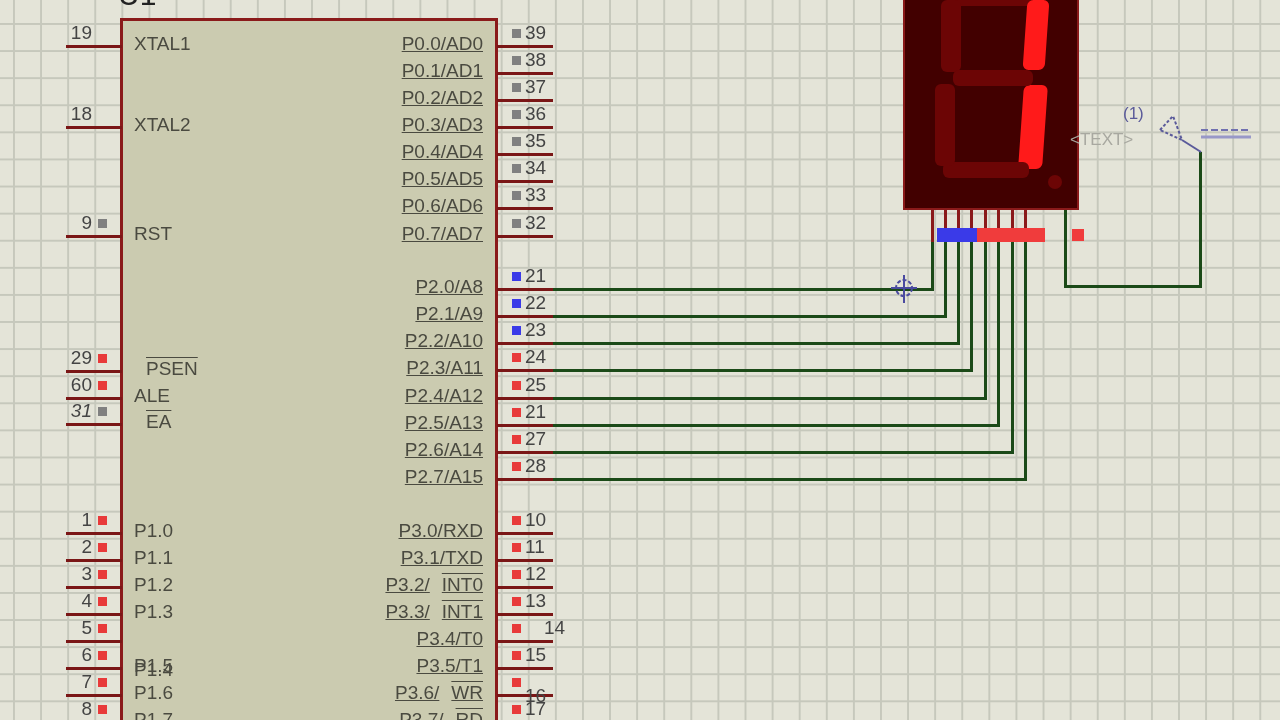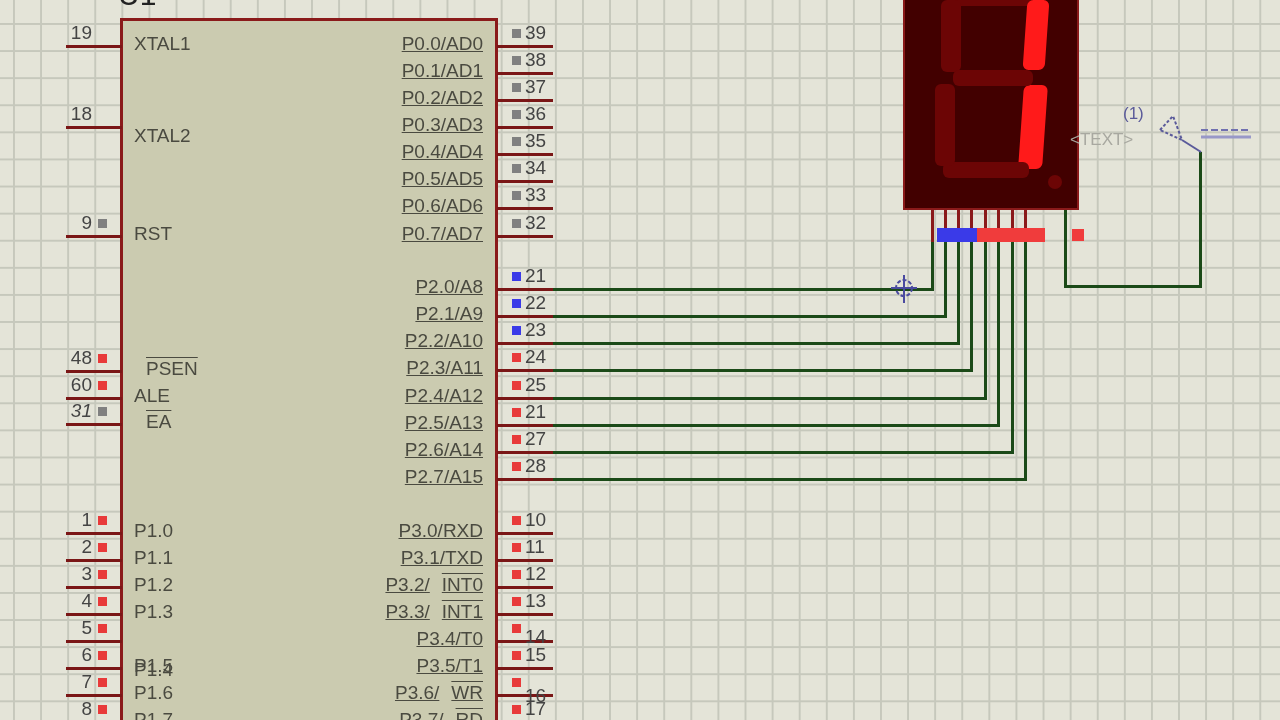--- a/index.html
+++ b/index.html
@@ -32,27 +32,27 @@
 <body>
 
 <div class="refdes">U1</div>
 <div class="chip"></div>
 <div id="pins">
     <div class="pinline" style="left: 66px; top: 45px; width: 56px;"></div>
     <div class="pinnum" style="right: 1188px; top: 23px;">19</div>
     <div class="lbl" style="left: 134px; top: 34px;">XTAL1</div>
     <div class="pinline" style="left: 66px; top: 126px; width: 56px;"></div>
     <div class="pinnum" style="right: 1188px; top: 104px;">18</div>
-    <div class="lbl" style="left: 134px; top: 115px; margin-top: 11px;">XTAL2</div>
+    <div class="lbl" style="left: 134px; top: 115px;">XTAL2</div>
     <div class="pinline" style="left: 66px; top: 235px; width: 56px;"></div>
     <div class="pinnum" style="right: 1188px; top: 213px;">9</div>
     <div class="sq" style="left: 98px; top: 219px; background: rgb(128, 128, 128);"></div>
     <div class="lbl" style="left: 134px; top: 224px;">RST</div>
     <div class="pinline" style="left: 66px; top: 370px; width: 56px;"></div>
-    <div class="pinnum" style="right: 1188px; top: 348px;">48</div>
+    <div class="pinnum" style="right: 1188px; top: 348px;">29</div>
     <div class="sq" style="left: 98px; top: 354px; background: rgb(232, 58, 58);"></div>
     <div class="lbl ov" style="left: 134px; top: 359px;">PSEN</div>
     <div class="pinline" style="left: 66px; top: 397px; width: 56px;"></div>
     <div class="pinnum" style="right: 1188px; top: 375px;">60</div>
     <div class="sq" style="left: 98px; top: 381px; background: rgb(232, 58, 58);"></div>
     <div class="lbl" style="left: 134px; top: 386px;">ALE</div>
     <div class="pinline" style="left: 66px; top: 423px; width: 56px;"></div>
     <div class="pinnum" style="right: 1188px; top: 401px; font-style: italic;">31</div>
     <div class="sq" style="left: 98px; top: 407px; background: rgb(128, 128, 128);"></div>
     <div class="lbl ov" style="left: 134px; top: 412px;">EA</div>
@@ -161,21 +161,21 @@
     <div class="lbl r" style="right: 797px; top: 548px;"><span>P3.1/TXD</span></div>
     <div class="pinline" style="left: 497px; top: 586px; width: 56px;"></div>
     <div class="pinnum" style="left: 525px; top: 564px;">12</div>
     <div class="sq" style="left: 512px; top: 570px; background: rgb(232, 58, 58);"></div>
     <div class="lbl r" style="right: 797px; top: 575px;"><span>P3.2/</span><span class="ov">INT0</span></div>
     <div class="pinline" style="left: 497px; top: 613px; width: 56px;"></div>
     <div class="pinnum" style="left: 525px; top: 591px;">13</div>
     <div class="sq" style="left: 512px; top: 597px; background: rgb(232, 58, 58);"></div>
     <div class="lbl r" style="right: 797px; top: 602px;"><span>P3.3/</span><span class="ov">INT1</span></div>
     <div class="pinline" style="left: 497px; top: 640px; width: 56px;"></div>
-    <div class="pinnum" style="left: 525px; top: 618px; margin-top: 9px;">14</div>
+    <div class="pinnum" style="left: 544px; top: 618px;">14</div>
     <div class="sq" style="left: 512px; top: 624px; background: rgb(232, 58, 58);"></div>
     <div class="lbl r" style="right: 797px; top: 629px;"><span>P3.4/T0</span></div>
     <div class="pinline" style="left: 497px; top: 667px; width: 56px;"></div>
     <div class="pinnum" style="left: 525px; top: 645px;">15</div>
     <div class="sq" style="left: 512px; top: 651px; background: rgb(232, 58, 58);"></div>
     <div class="lbl r" style="right: 797px; top: 656px;"><span>P3.5/T1</span></div>
     <div class="pinline" style="left: 497px; top: 694px; width: 56px;"></div>
     <div class="pinnum" style="left: 525px; top: 686px;">16</div>
     <div class="sq" style="left: 512px; top: 678px; background: rgb(232, 58, 58);"></div>
     <div class="lbl r" style="right: 797px; top: 683px;"><span>P3.6/</span><span class="ov">WR</span></div>

